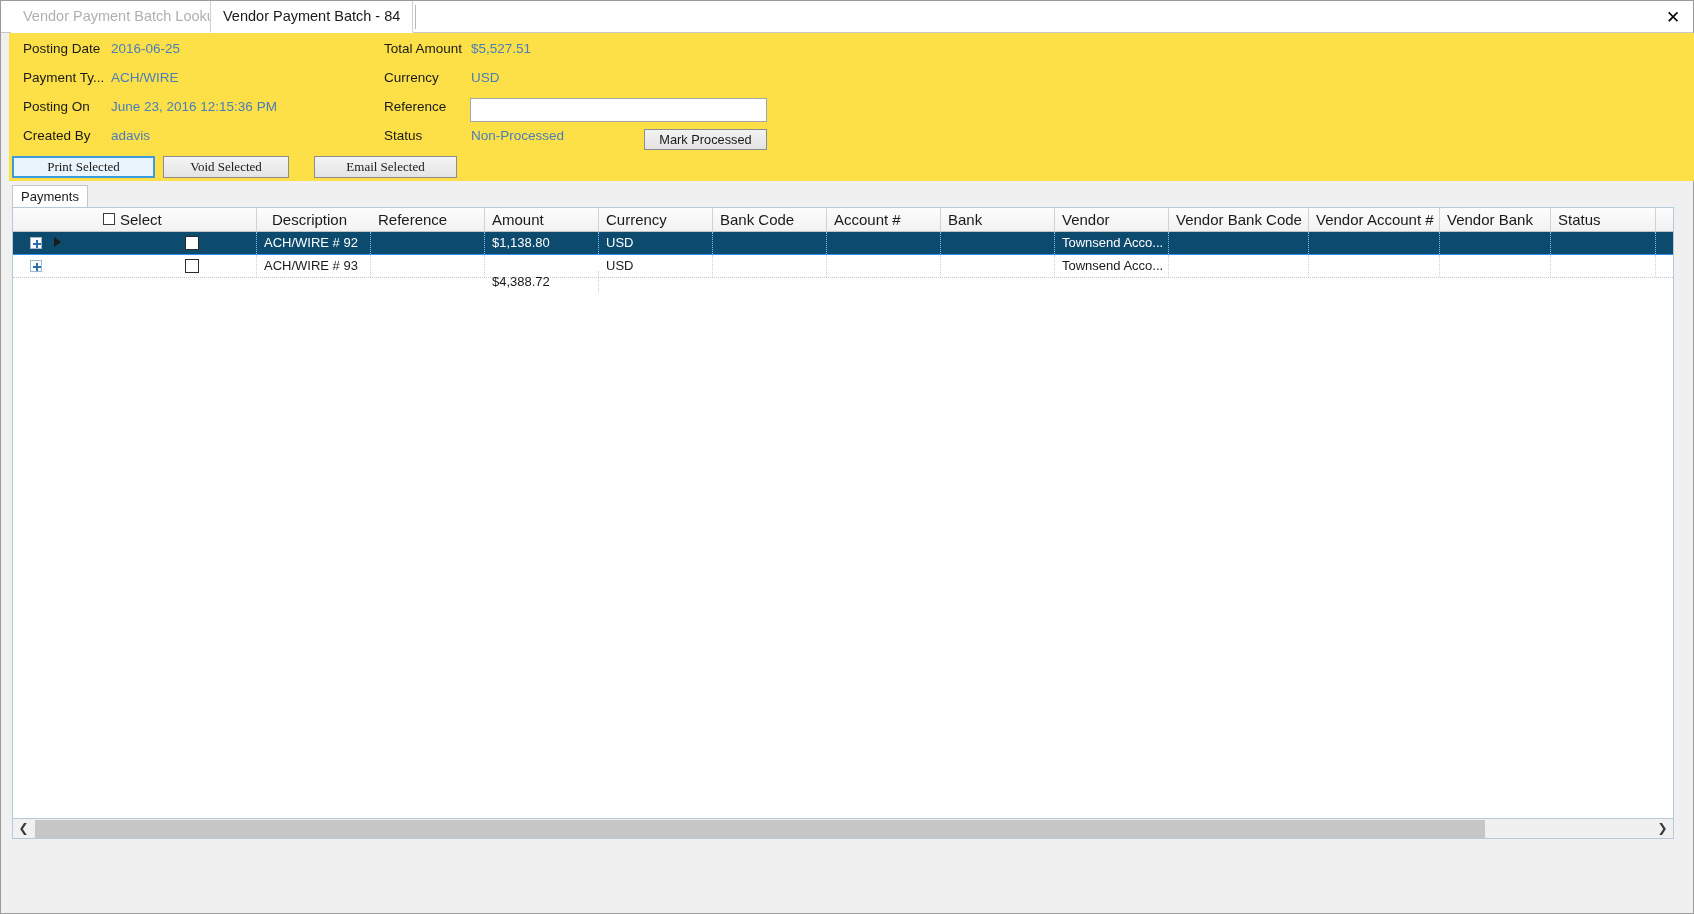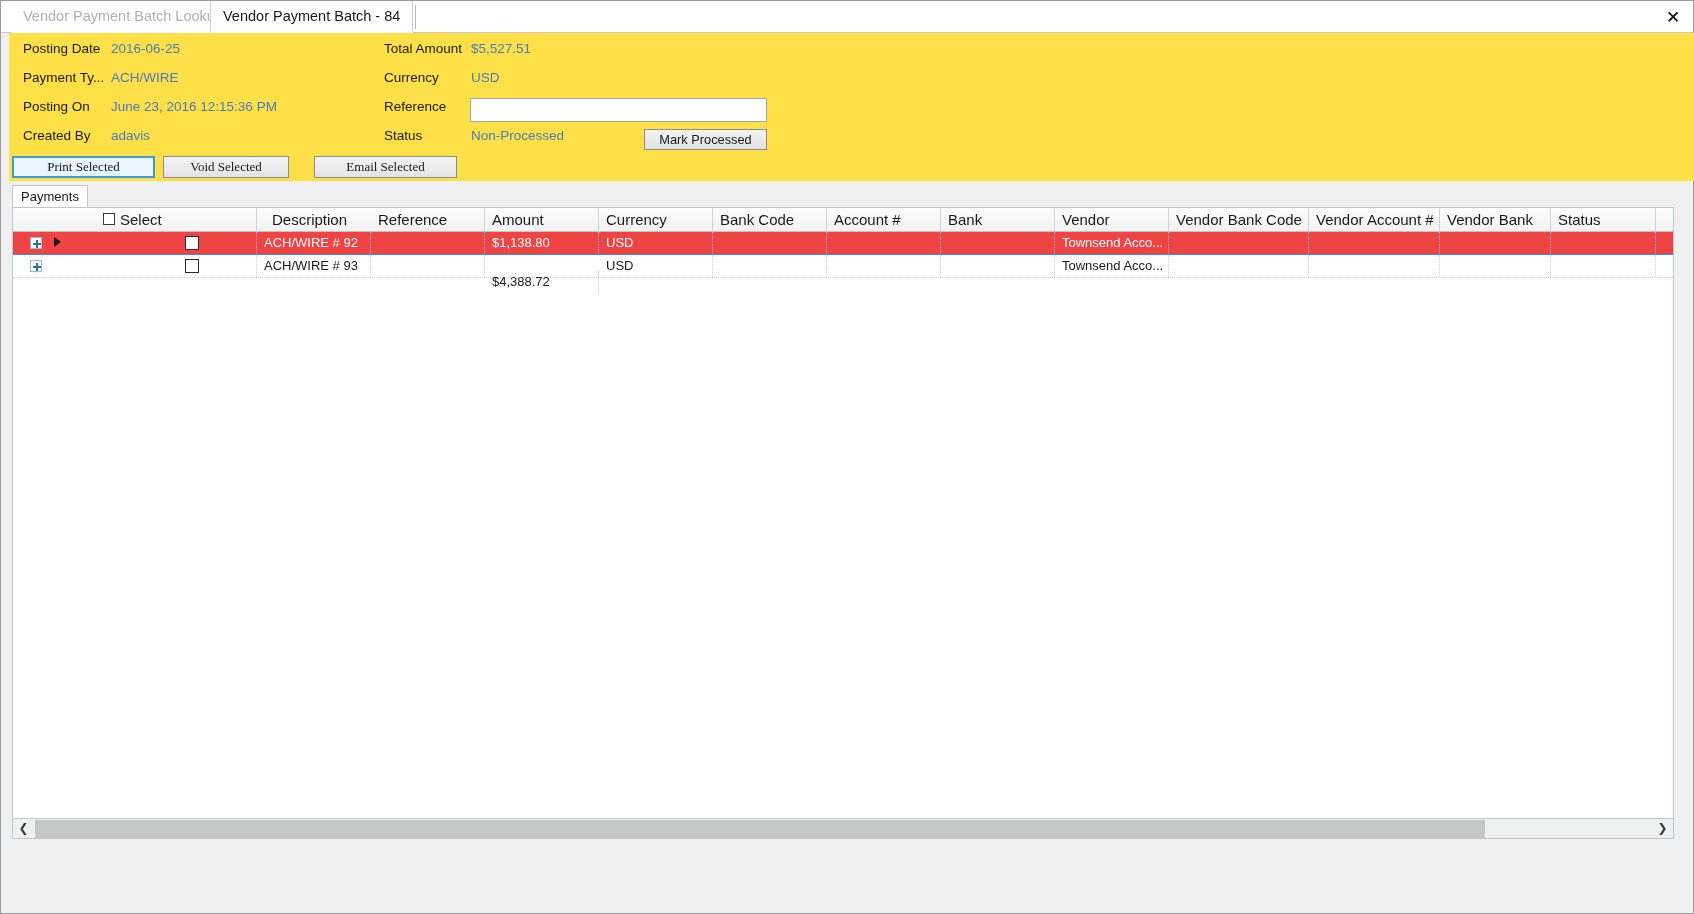--- a/index.html
+++ b/index.html
@@ -189,21 +189,21 @@
     border: 1.5px solid #3a3a3a;
     background: #fff;
     cursor: pointer;
   }
 
   .grow {
     position: relative;
     height: 23px;
     border-bottom: 1px dotted #c9c9c9;
   }
-  .grow.sel { background: #ef4444; border-bottom: 1px solid #2e8ded; }
+  .grow.sel { background: #0c4a6e; border-bottom: 1px solid #2e8ded; }
   .gcell {
     position: absolute; top: 0;
     height: 22px;
     line-height: 22px;
     font-size: 13px;
     color: #1a1a1a;
     padding-left: 7px;
     border-right: 1px dotted #cfcfcf;
     white-space: nowrap;
     overflow: hidden;

